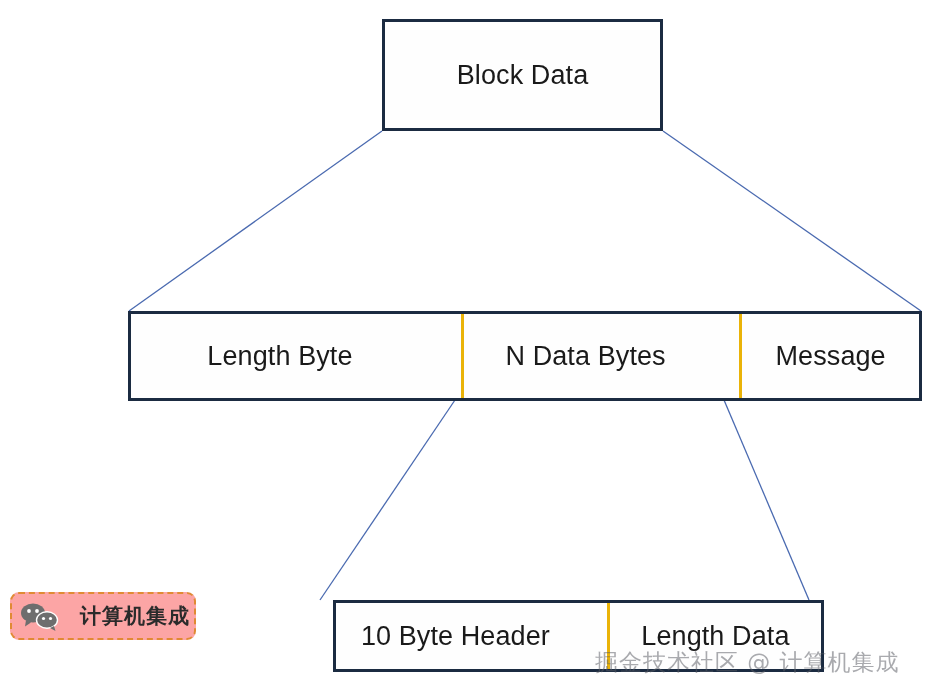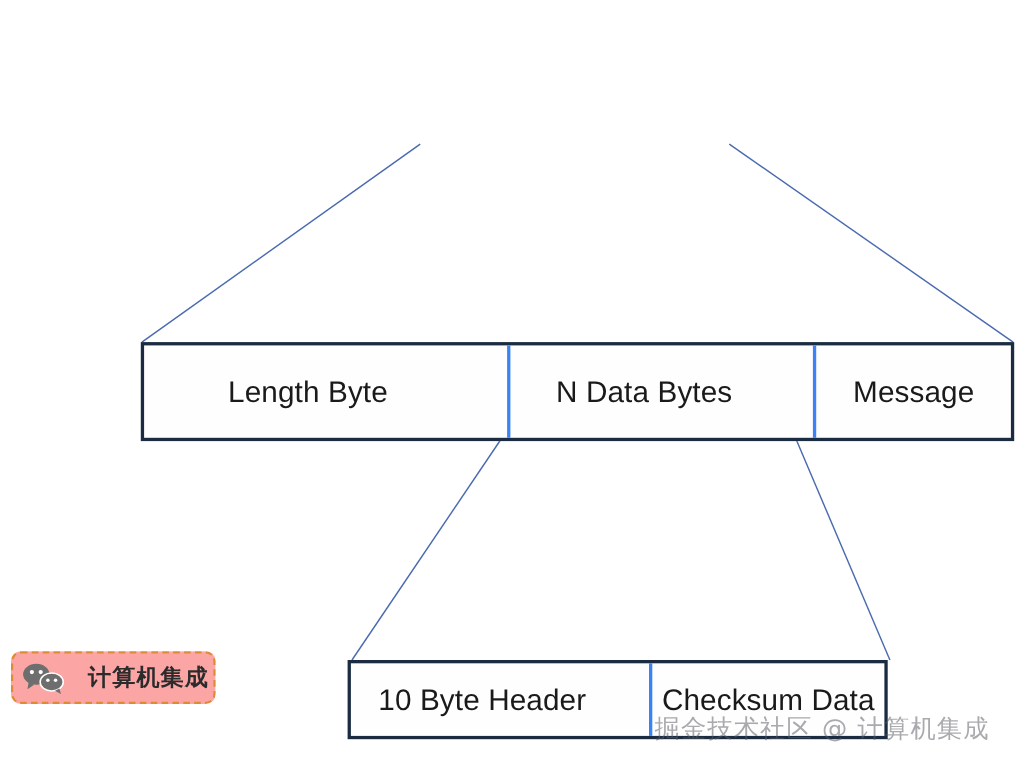--- a/index.html
+++ b/index.html
@@ -45,21 +45,21 @@
     gap: 32px;
   }
   .cell {
     box-sizing: border-box;
     display: flex;
     align-items: center;
     justify-content: center;
     background: transparent;
   }
   .cell + .cell {
-    border-left: 3px solid #3b82f6;
+    border-left: 3px solid #eab308;
   }
   .cell-label, .node-label {
     font-size: 27px;
     font-weight: 400;
     color: #1a1a1a;
     letter-spacing: 0.1px;
     line-height: 1;
     white-space: nowrap;
   }
   
@@ -74,21 +74,21 @@
     left: 128px;
     top: 311px;
     width: 794px;
     height: 90px;
   }
   #cell-length-byte { width: 327px; }
   #cell-n-data-bytes { width: 270px; }
   #cell-checksum { width: 197px; }
   
   #row-payload {
-    left: 316px;
+    left: 333px;
     top: 600px;
     width: 491px;
     height: 72px;
   }
   #cell-header { width: 259px; }
   #cell-message-data { width: 232px; }
   
   #wechat-badge {
     position: absolute;
     left: 10px;
@@ -136,39 +136,42 @@
 
 <div id="canvas">
 
   <svg id="connectors" viewBox="0 0 939 694" width="939" height="694" xmlns="http://www.w3.org/2000/svg">
     <line x1="382" y1="131" x2="129" y2="311" stroke="#4a6ab0" stroke-width="1.3"></line>
     <line x1="663" y1="131" x2="921" y2="311" stroke="#4a6ab0" stroke-width="1.3"></line>
     <line x1="455" y1="400" x2="320" y2="600" stroke="#4a6ab0" stroke-width="1.3"></line>
     <line x1="724" y1="400" x2="809" y2="600" stroke="#4a6ab0" stroke-width="1.3"></line>
   </svg>
 
+  <div class="node-box" id="box-block-data">
+    <span class="node-label">Block Data</span>
+  </div>
 
   <div class="row-box" id="row-frame">
     <div class="cell" id="cell-length-byte">
       <span class="cell-label">Length Byte</span>
     </div>
     <div class="cell" id="cell-n-data-bytes">
       <span class="cell-label">N Data Bytes</span>
     </div>
     <div class="cell" id="cell-checksum">
       <span class="cell-label">Message</span>
     </div>
   </div>
 
   <div class="row-box" id="row-payload">
     <div class="cell" id="cell-header">
       <span class="cell-label">10 Byte Header</span>
     </div>
     <div class="cell" id="cell-message-data">
-      <span class="cell-label">Checksum Data</span>
+      <span class="cell-label">Length Data</span>
     </div>
   </div>
 
   <div id="wechat-badge">
     <svg id="wechat-icon" viewBox="0 0 40 30" xmlns="http://www.w3.org/2000/svg">
       <ellipse cx="13" cy="12" rx="12" ry="9.5" fill="#6e6e6e"></ellipse>
       <polygon points="6,19 5,25.5 11,21.5" fill="#6e6e6e"></polygon>
       <circle cx="9" cy="10" r="1.9" fill="#ffffff"></circle>
       <circle cx="17" cy="10" r="1.9" fill="#ffffff"></circle>
       <ellipse cx="27" cy="19" rx="10.5" ry="8.2" fill="#6e6e6e" stroke="#ffffff" stroke-width="1.4"></ellipse>

